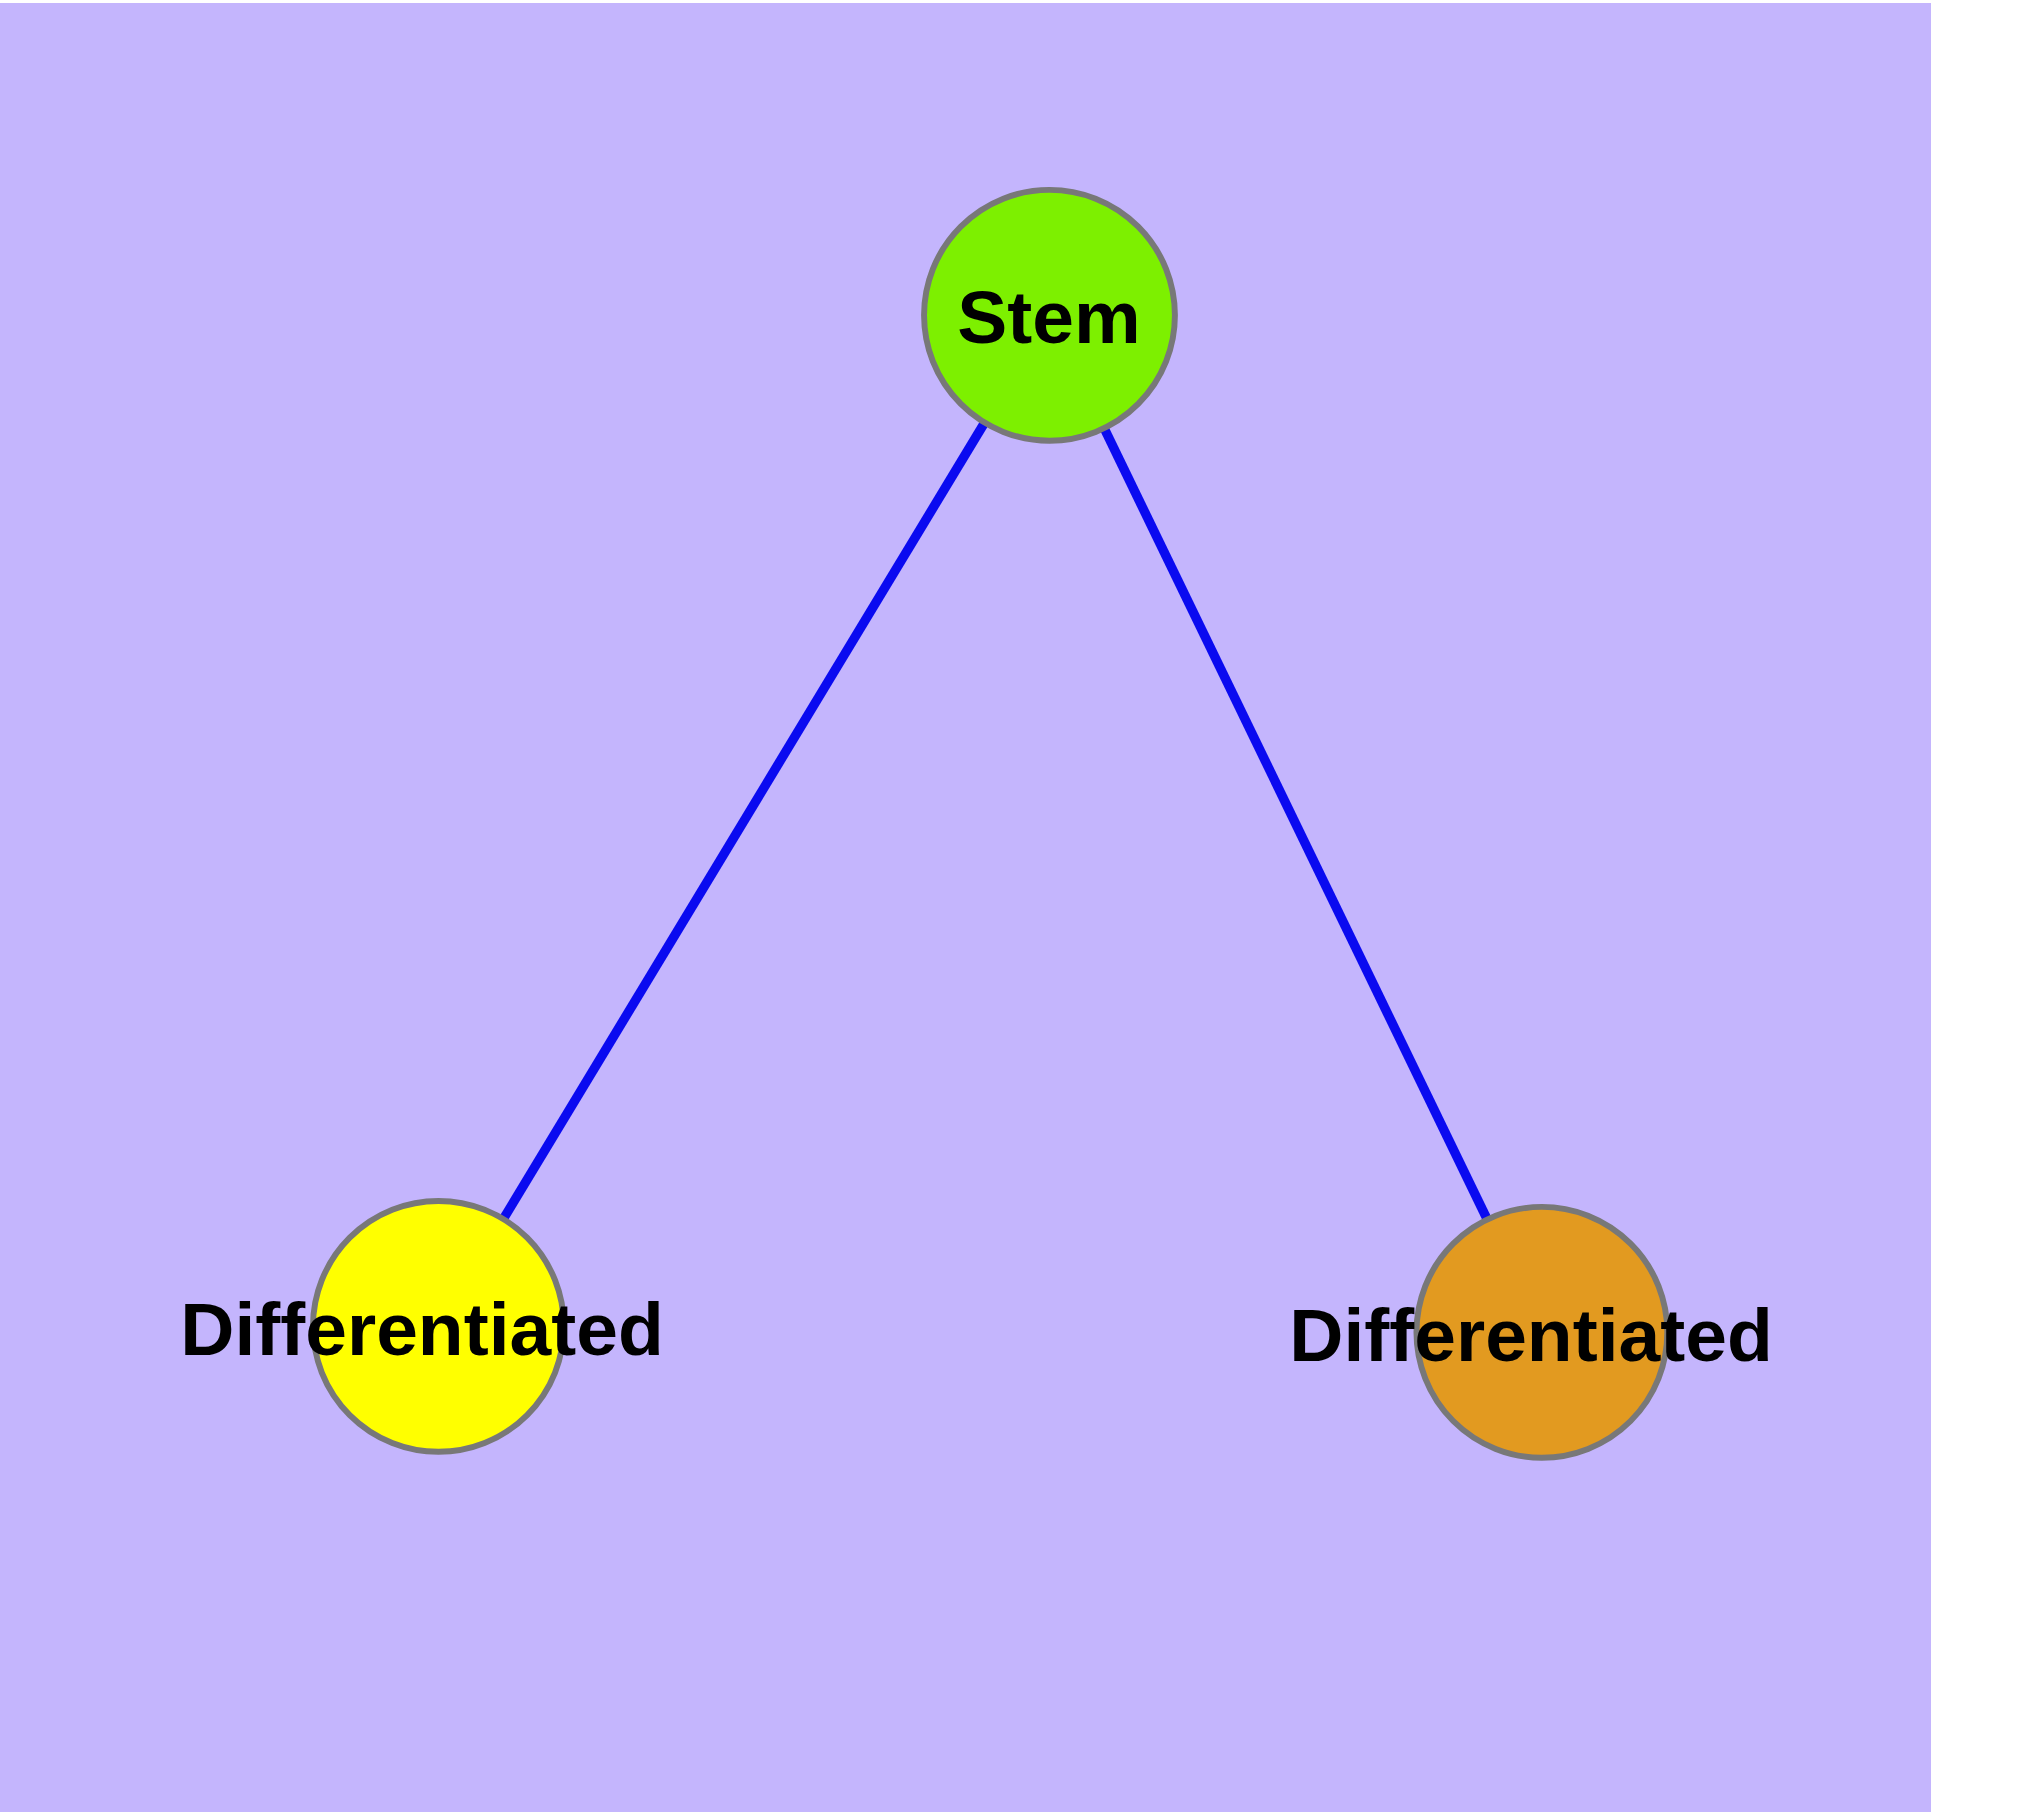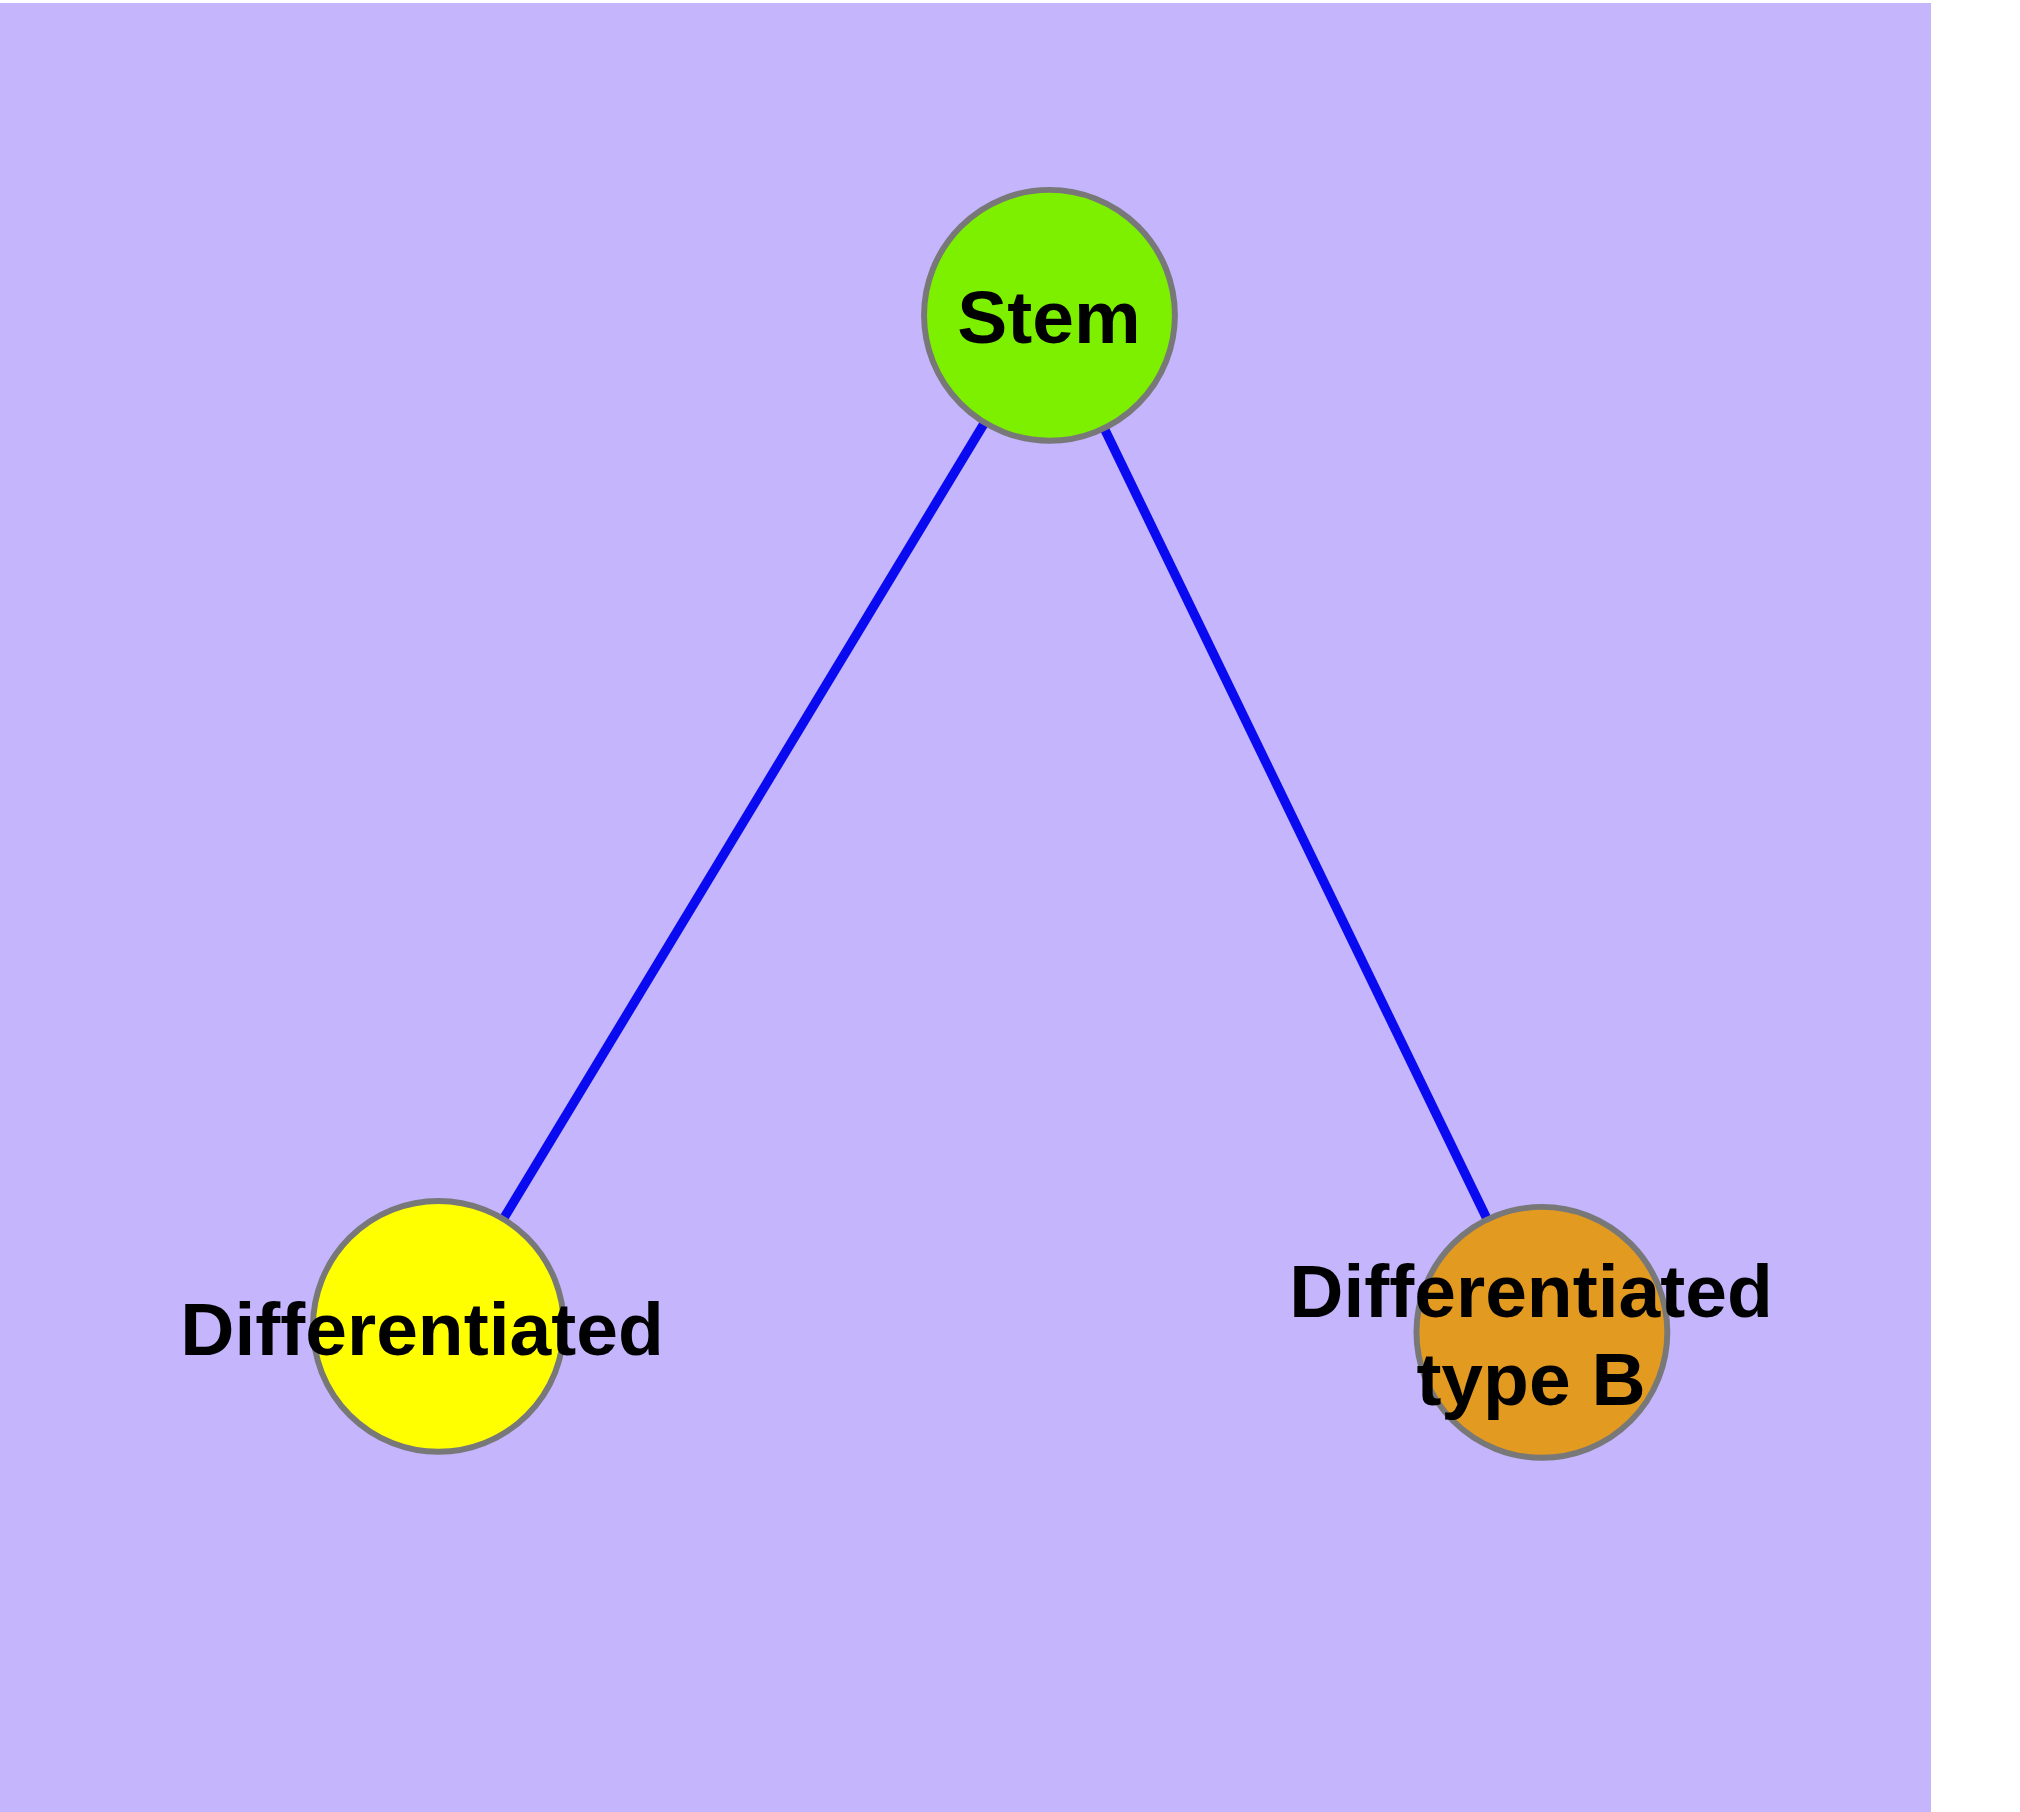--- a/index.html
+++ b/index.html
@@ -65,17 +65,16 @@
   <div class="node-label" style="left:1049px; top:317px;">
     <span class="label-line">Stem</span>
   </div>
 
   <div class="node-label" style="left:422px; top:1329px;">
     <span class="label-line">Differentiated</span>
   </div>
 
   <div class="node-label" style="left:1531px; top:1335px;">
     <span class="label-line">Differentiated</span>
-    <span class="label-line">type B</span>
   </div>
 
 </div>
 
 
 </body></html>

